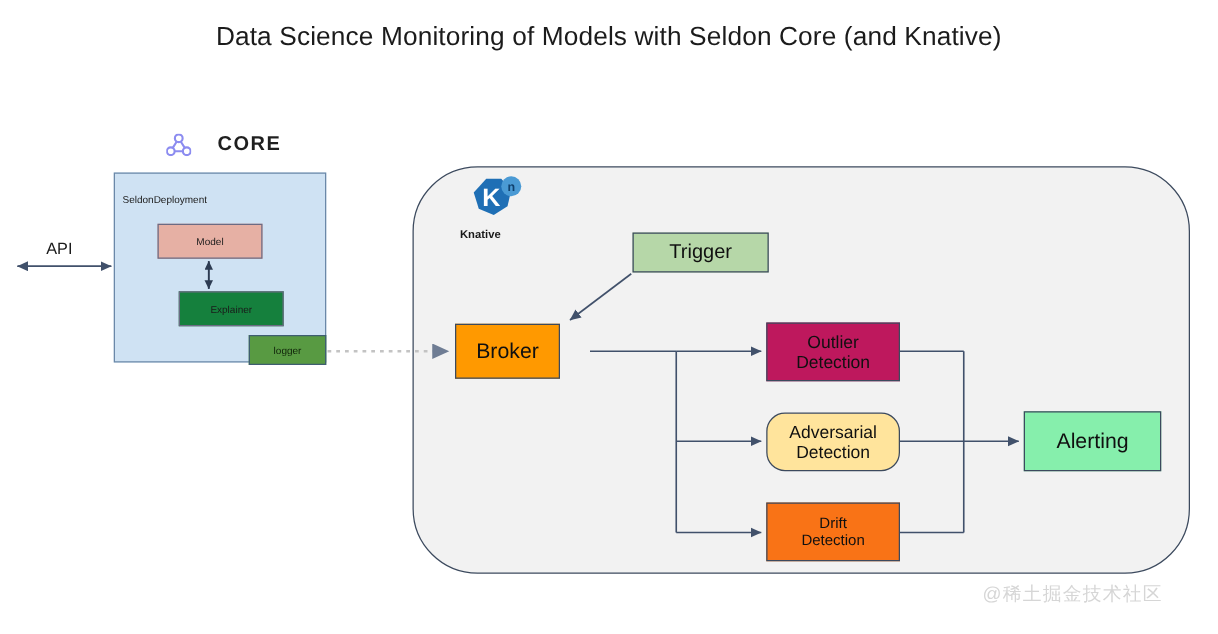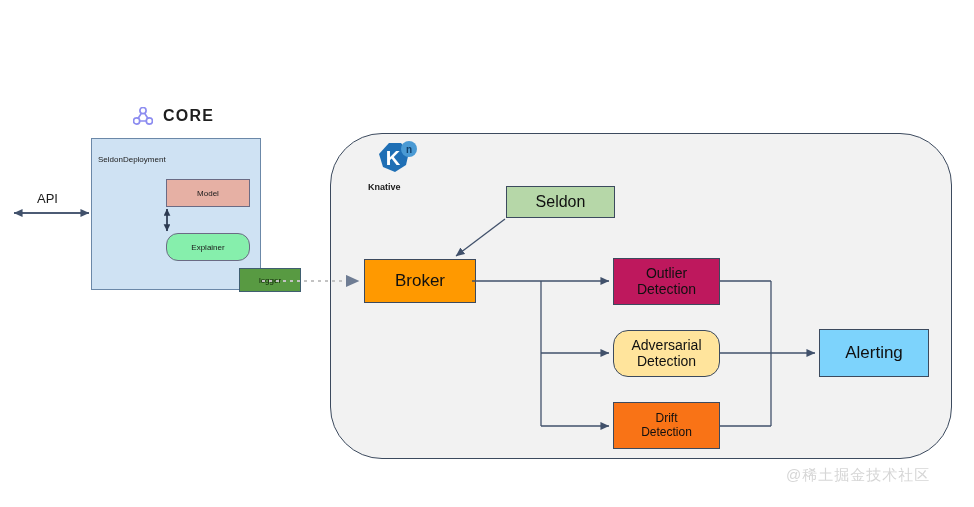--- a/index.html
+++ b/index.html
@@ -32,21 +32,21 @@
     font-weight: 400;
     letter-spacing: 0.1px;
     color: #1b1b1b;
   }
 
   
   #seldon-logo {
     left: 133px; top: 107px;
     display: flex;
     align-items: center;
-    gap: 10px;
+    gap: 21px;
   }
   #seldon-core-icon { display:block; }
   #seldon-core-wordmark {
     font-size: 16px;
     font-weight: 700;
     letter-spacing: 1.2px;
     color: #1f1f1f;
   }
 
   
@@ -63,32 +63,30 @@
     color: #202020;
   }
   .inner-box {
     box-sizing: border-box;
     border: 1px solid #6b6b84;
     display: flex;
     align-items: center;
     justify-content: center;
     font-size: 8px;
     color: #1a1a1a;
-    margin-left: 40px;
   }
   #model-box {
     left: 126px; top: 179px;
     width: 84px; height: 28px;
     background: #e6b0a4;
   }
   #explainer-box {
-    left: 126px; top: 233px;
+    left: 143px; top: 233px;
     width: 84px; height: 28px;
-    background: #86efac;
-    border-radius: 12px;
+    background: #15803d;
   }
   #logger-box {
     left: 199px; top: 268px;
     width: 62px; height: 24px;
     background: #589a42;
     border: 1px solid #3f5e70;
     color: #10240a;
   }
 
   
@@ -138,21 +136,21 @@
     color: #101010;
   }
   #trigger-node {
     left: 506px; top: 186px;
     width: 109px; height: 32px;
     background: #b6d7a8;
     font-size: 16px;
   }
   #broker-node {
     left: 364px; top: 259px;
-    width: 112px; height: 44px;
+    width: 84px; height: 44px;
     background: #ff9900;
     font-size: 17px;
   }
   #outlier-node {
     left: 613px; top: 258px;
     width: 107px; height: 47px;
     background: #be185d;
     font-size: 14px;
   }
   #adversarial-node {
@@ -164,21 +162,21 @@
   }
   #drift-node {
     left: 613px; top: 402px;
     width: 107px; height: 47px;
     background: #f97316;
     font-size: 12px;
   }
   #alerting-node {
     left: 819px; top: 329px;
     width: 110px; height: 48px;
-    background: #7dd3fc;
+    background: #86efac;
     font-size: 17px;
   }
 
   
   #connectors {
     left: 0; top: 0;
     width: 974px; height: 507px;
     pointer-events: none;
   }
 
@@ -189,20 +187,21 @@
     color: #d6d6d6;
     letter-spacing: 1px;
     text-align: center;
   }
 </style>
 </head>
 <body>
 
 <div id="stage">
 
+  <div class="abs" id="page-title">Data Science Monitoring of Models with Seldon Core (and Knative)</div>
 
   <div class="abs" id="seldon-logo">
     <svg id="seldon-core-icon" width="20" height="18" viewBox="0 0 20 18">
       <circle cx="10" cy="3.6" r="3.1" fill="none" stroke="#8c8cf0" stroke-width="1.7"></circle>
       <circle cx="3.6" cy="14" r="3.1" fill="none" stroke="#8c8cf0" stroke-width="1.7"></circle>
       <circle cx="16.4" cy="14" r="3.1" fill="none" stroke="#8c8cf0" stroke-width="1.7"></circle>
       <path d="M8.3 6.4 L5.2 11.3 M11.7 6.4 L14.8 11.3 M6.7 14 L13.3 14" stroke="#8c8cf0" stroke-width="1.7" fill="none"></path>
     </svg>
     <span id="seldon-core-wordmark">CORE</span>
   </div>
@@ -236,21 +235,21 @@
   <div class="abs" id="knative-logo">
     <svg width="58" height="42" viewBox="0 0 58 42">
       <polygon points="21,3 33,3 41,12 38,25 27,32 15,27 11,14" fill="#1f6fb5"></polygon>
       <text x="25" y="25" font-family="'Liberation Sans', sans-serif" font-size="20" font-weight="700" fill="#ffffff" text-anchor="middle">K</text>
       <circle cx="41" cy="9" r="8" fill="#4a9ad4"></circle>
       <text x="41" y="13" font-family="'Liberation Sans', sans-serif" font-size="10" font-weight="700" fill="#10416e" text-anchor="middle">n</text>
     </svg>
     <div id="knative-logo-label">Knative</div>
   </div>
 
-  <div class="abs node" id="trigger-node">Seldon</div>
+  <div class="abs node" id="trigger-node">Trigger</div>
 
   <div class="abs node" id="broker-node">Broker</div>
 
   <div class="abs node" id="outlier-node">
     <span>
       <span>Outlier</span><br>
       <span>Detection</span>
     </span>
   </div>
 

